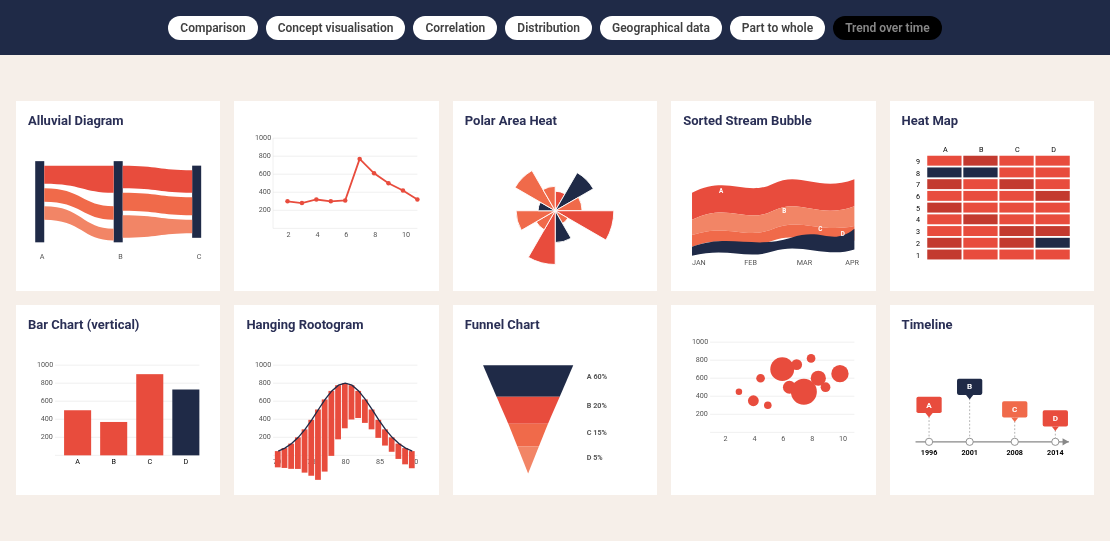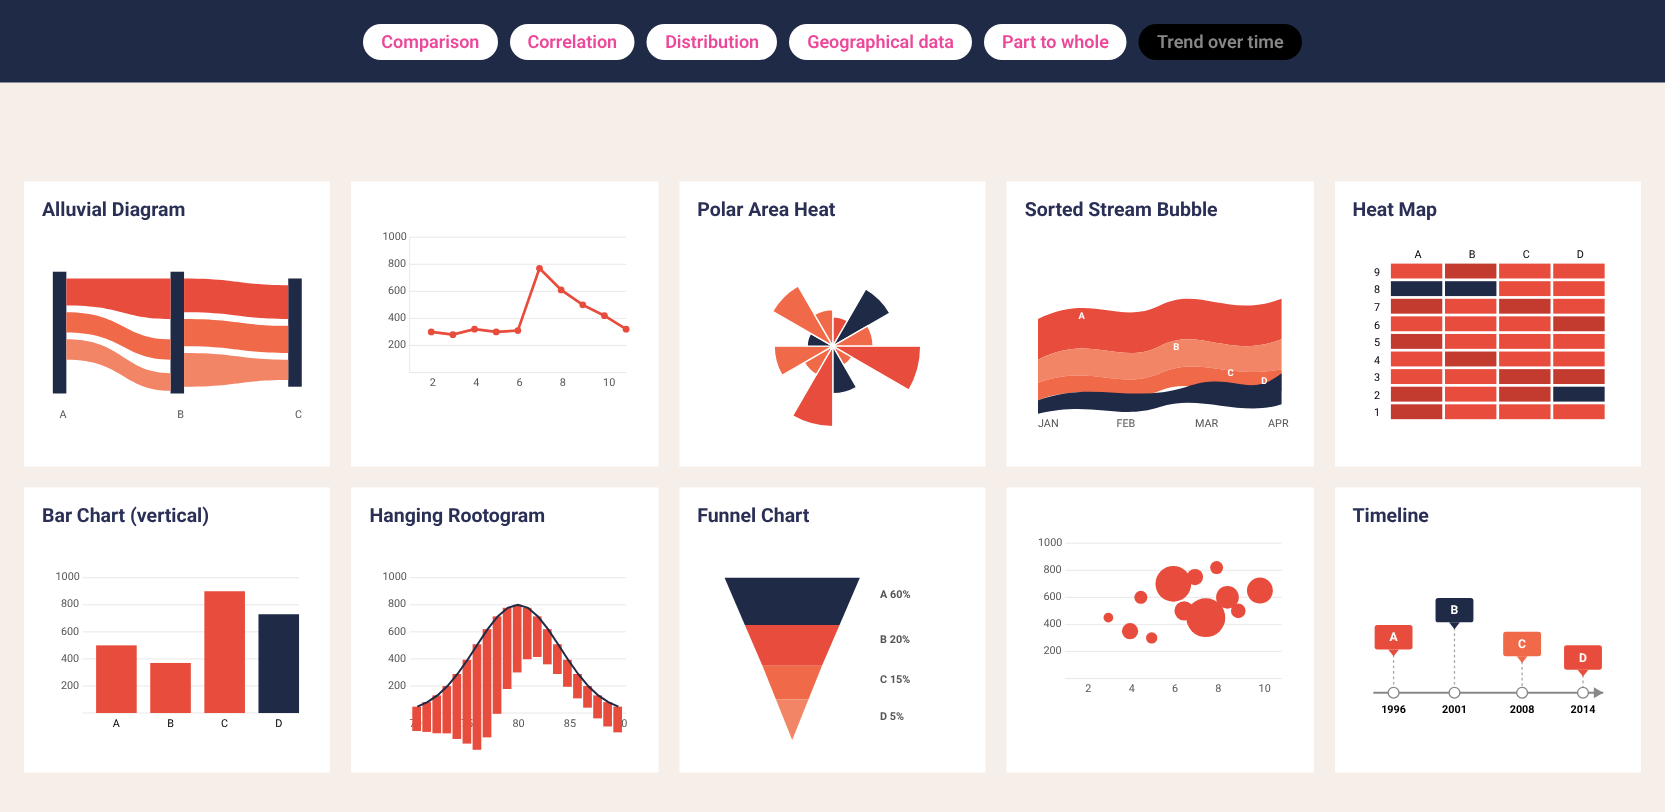--- a/index.html
+++ b/index.html
@@ -7,33 +7,34 @@
     --cream:#f6efe9;
     --orange:#e84c3d;
     --orange2:#f06a4a;
     --orange3:#f28566;
     --text:#2a2f55;
     --grey:#bdbdbd;
   }
   *{box-sizing:border-box;}
   body{margin:0;font-family:-apple-system,BlinkMacSystemFont,"Segoe UI",Roboto,Helvetica,Arial,sans-serif;background:var(--cream);width:1110px;}
   .topbar{background:var(--navy);height:55px;display:flex;align-items:center;justify-content:center;gap:8px;}
-  .pill{background:#fff;color:#ec4899;border-radius:14px;padding:5px 12px;font-size:12px;font-weight:600;cursor:pointer;}
+  .pill{background:#fff;color:#404040;border-radius:14px;padding:5px 12px;font-size:12px;font-weight:600;cursor:pointer;}
   .pill.active{background:#000000;color:#888;}
-  .grid{display:grid;grid-template-columns:repeat(5,1fr);gap:14px;padding:46px 16px 16px 16px;margin-top:20px;}
+  .grid{display:grid;grid-template-columns:repeat(5,1fr);gap:14px;padding:46px 16px 16px 16px;}
   .card{background:#fff;padding:12px 12px 10px 12px;display:flex;flex-direction:column;cursor:pointer;}
   .card-title{font-size:13px;font-weight:700;color:var(--text);margin-bottom:8px;}
   .card svg{width:100%;height:145px;}
   .axis text{font-size:8px;fill:#555;}
 </style>
 </head>
 <body>
 
 <div class="topbar">
   <span class="pill">Comparison</span>
+  <span class="pill">Concept visualisation</span>
   <span class="pill">Correlation</span>
   <span class="pill">Distribution</span>
   <span class="pill">Geographical data</span>
   <span class="pill">Part to whole</span>
   <span class="pill active">Trend over time</span>
 </div>
 
 <div class="grid">
 
   <div class="card">

